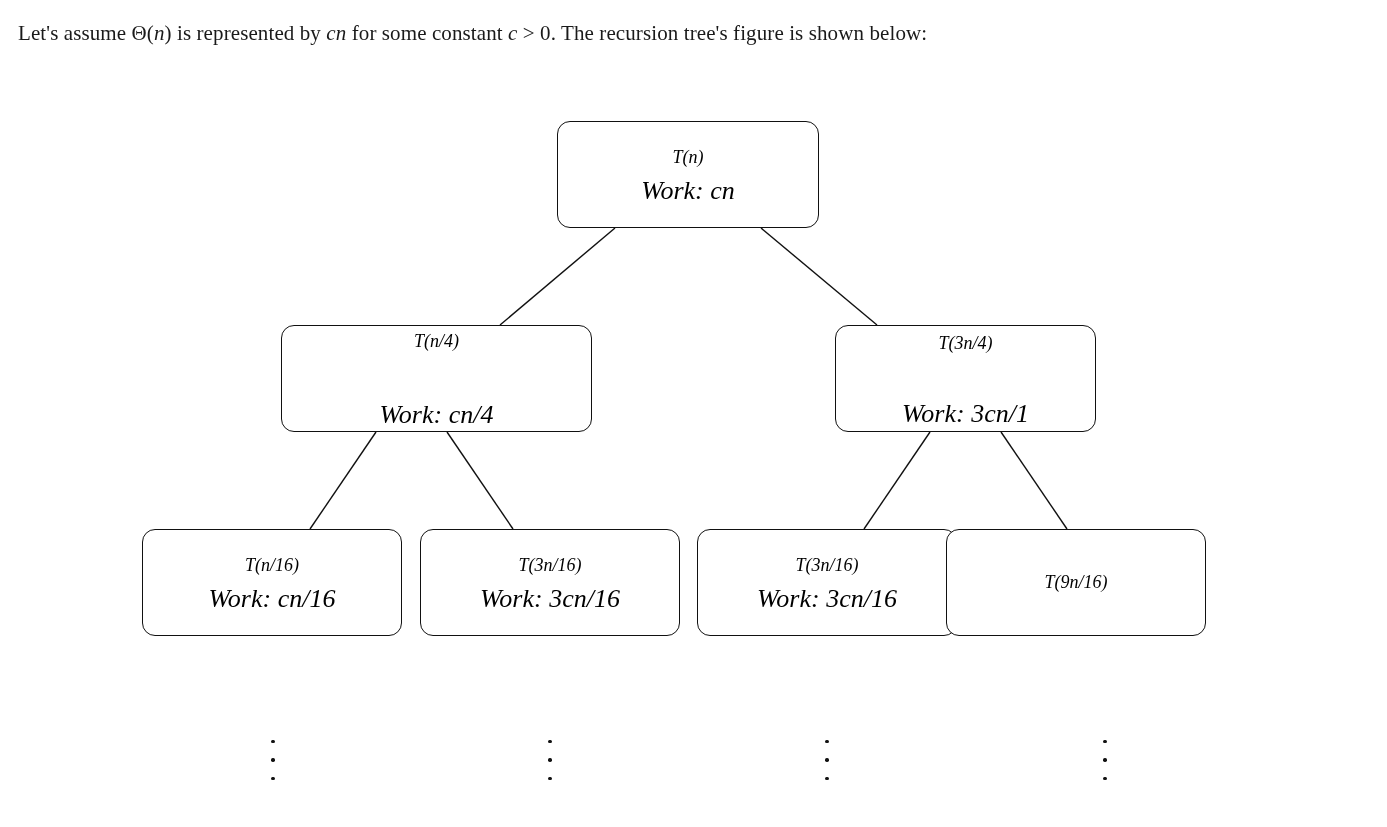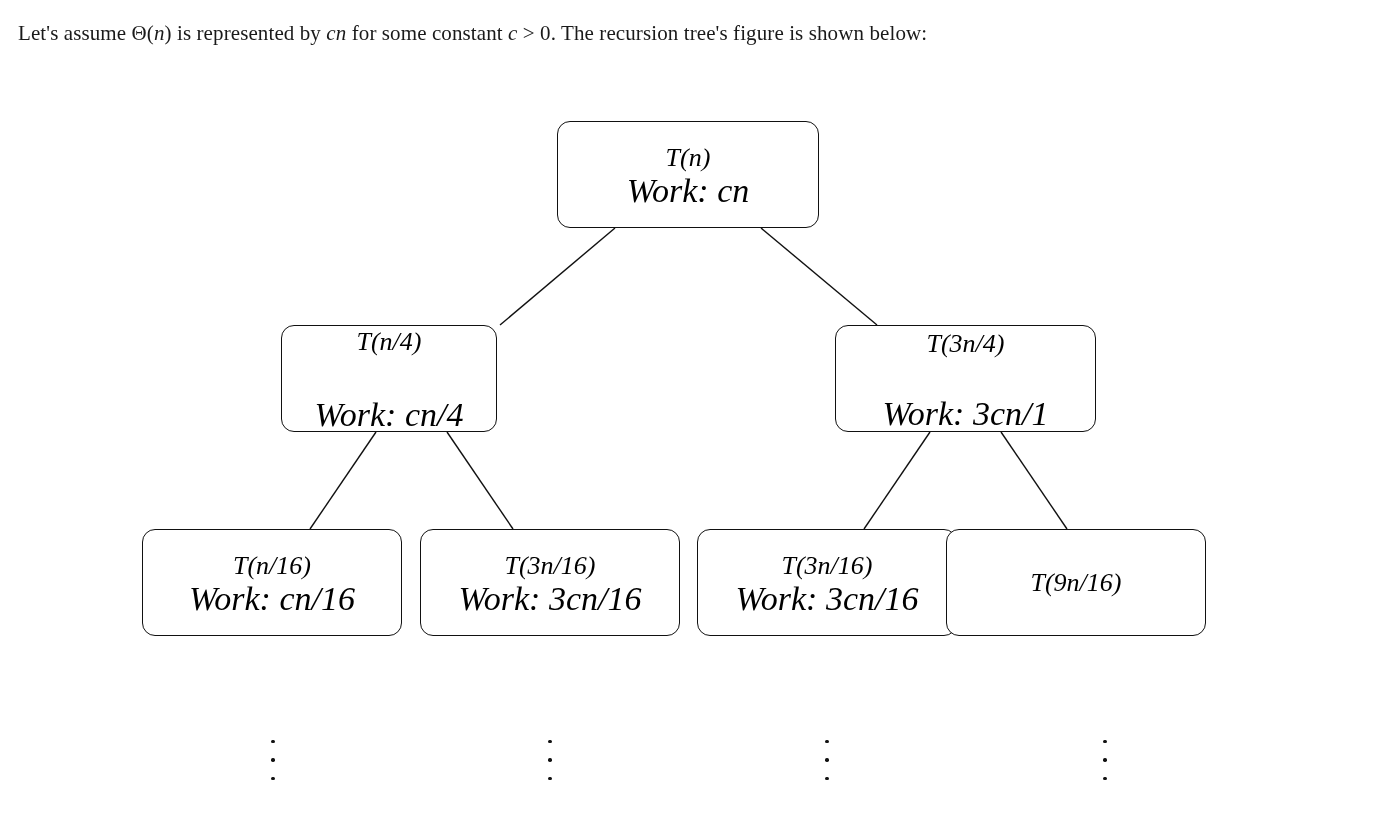--- a/index.html
+++ b/index.html
@@ -58,34 +58,34 @@
     border-radius: 13px;
     background: #ffffff;
     display: flex;
     flex-direction: column;
     align-items: center;
     justify-content: center;
     text-align: center;
     z-index: 2;
   }
   .node .line1 {
-    font-size: 26px;
+    font-size: 18px;
     line-height: 33px;
     white-space: nowrap;
   }
   .node .line2 {
-    font-size: 34px;
+    font-size: 26px;
     line-height: 34px;
     white-space: nowrap;
   }
   .it { font-style: italic; }
 
   
   #node-root   { left: 557px;  top: 121px; width: 262px; height: 107px; }
-  #node-l2-0   { left: 281px;  top: 325px; width: 216px; height: 107px; gap: 40px; }
+  #node-l2-0   { left: 281px;  top: 325px; width: 311px; height: 107px; gap: 40px; }
   #node-l2-1   { left: 835px;  top: 325px; width: 261px; height: 107px; gap: 37px; }
   #node-l3-0   { left: 142px;  top: 529px; width: 260px; height: 107px; }
   #node-l3-1   { left: 420px;  top: 529px; width: 260px; height: 107px; }
   #node-l3-2   { left: 697px;  top: 529px; width: 260px; height: 107px; }
   #node-l3-3   { left: 946px;  top: 529px; width: 260px; height: 107px; }
 
   
   .vdots {
     position: absolute;
     width: 26px;

